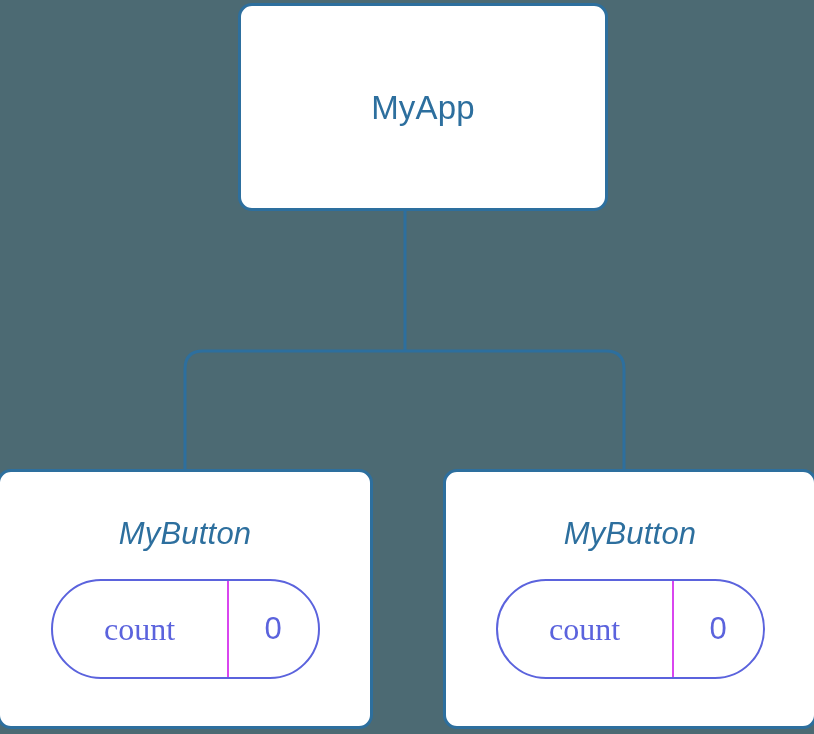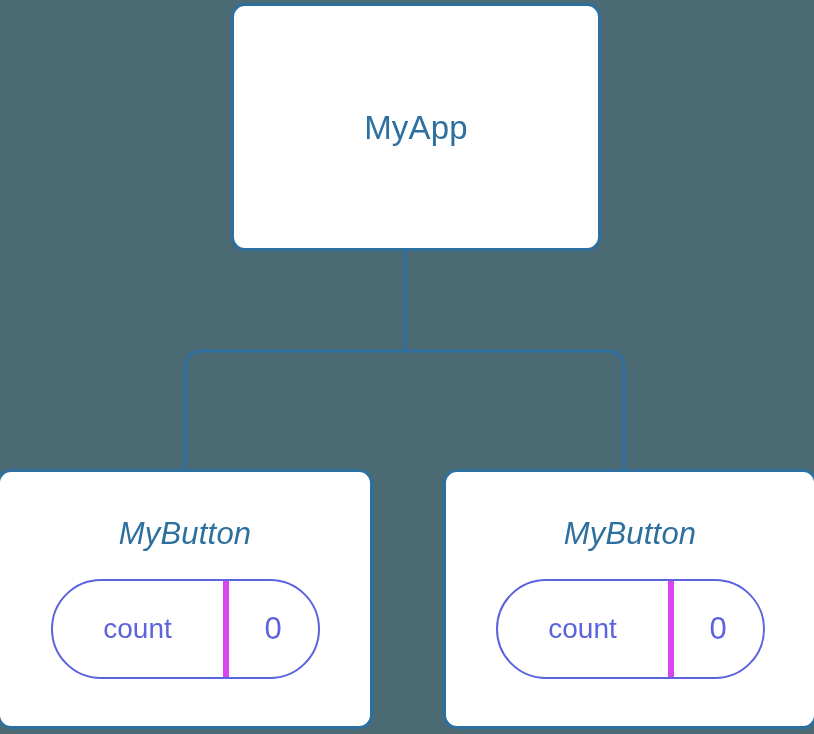--- a/index.html
+++ b/index.html
@@ -39,24 +39,24 @@
     background: #ffffff;
     border: 3px solid #2d6f9e;
     border-radius: 14px;
     box-sizing: border-box;
     display: flex;
     flex-direction: column;
     align-items: center;
   }
 
   .node-root {
-    left: 231px;
+    left: 238px;
     top: 3px;
     width: 370px;
-    height: 248px;
+    height: 208px;
     justify-content: center;
   }
 
   .node-child {
     top: 469px;
     height: 260px;
     justify-content: flex-start;
     padding-top: 46px;
   }
 
@@ -97,23 +97,24 @@
     overflow: hidden;
     background: transparent;
   }
 
   .pill-key {
     flex: 0 0 176px;
     display: flex;
     align-items: center;
     justify-content: center;
     color: #5b63dd;
-    font-size: 28px;
-    border-right: 6px solid #d946ef;
+    font-size: 32px;
+    border-right: 2px solid #d946ef;
     box-sizing: border-box;
+    font-family: Liberation Serif, serif;
   }
 
   .pill-value {
     flex: 1 1 auto;
     display: flex;
     align-items: center;
     justify-content: center;
     color: #5b63dd;
     font-size: 31px;
   }

